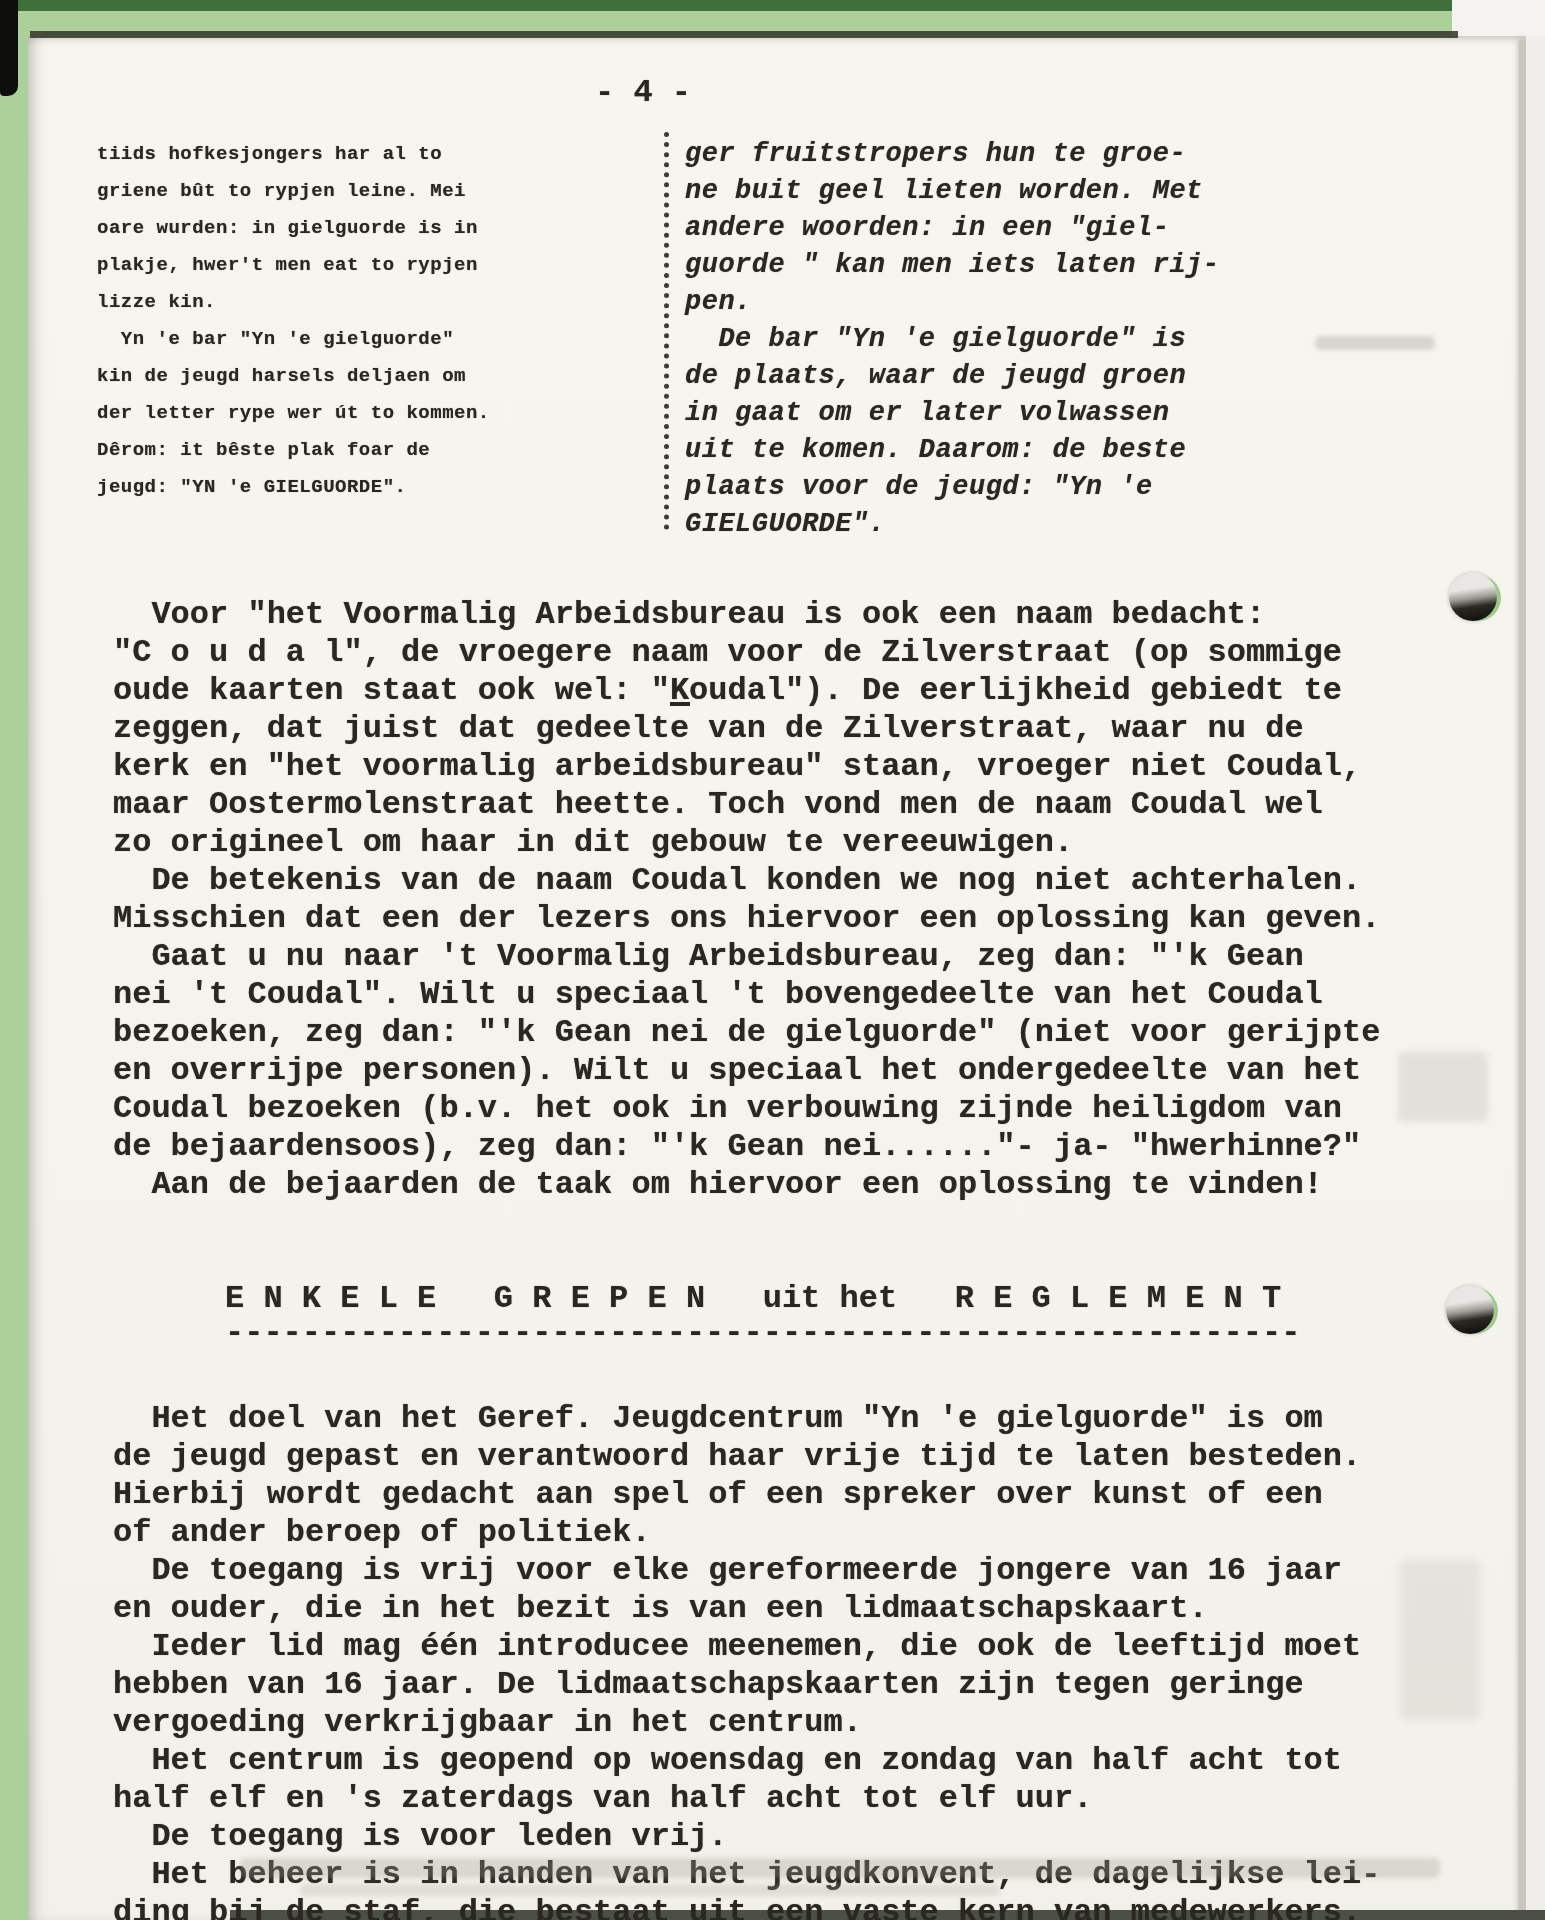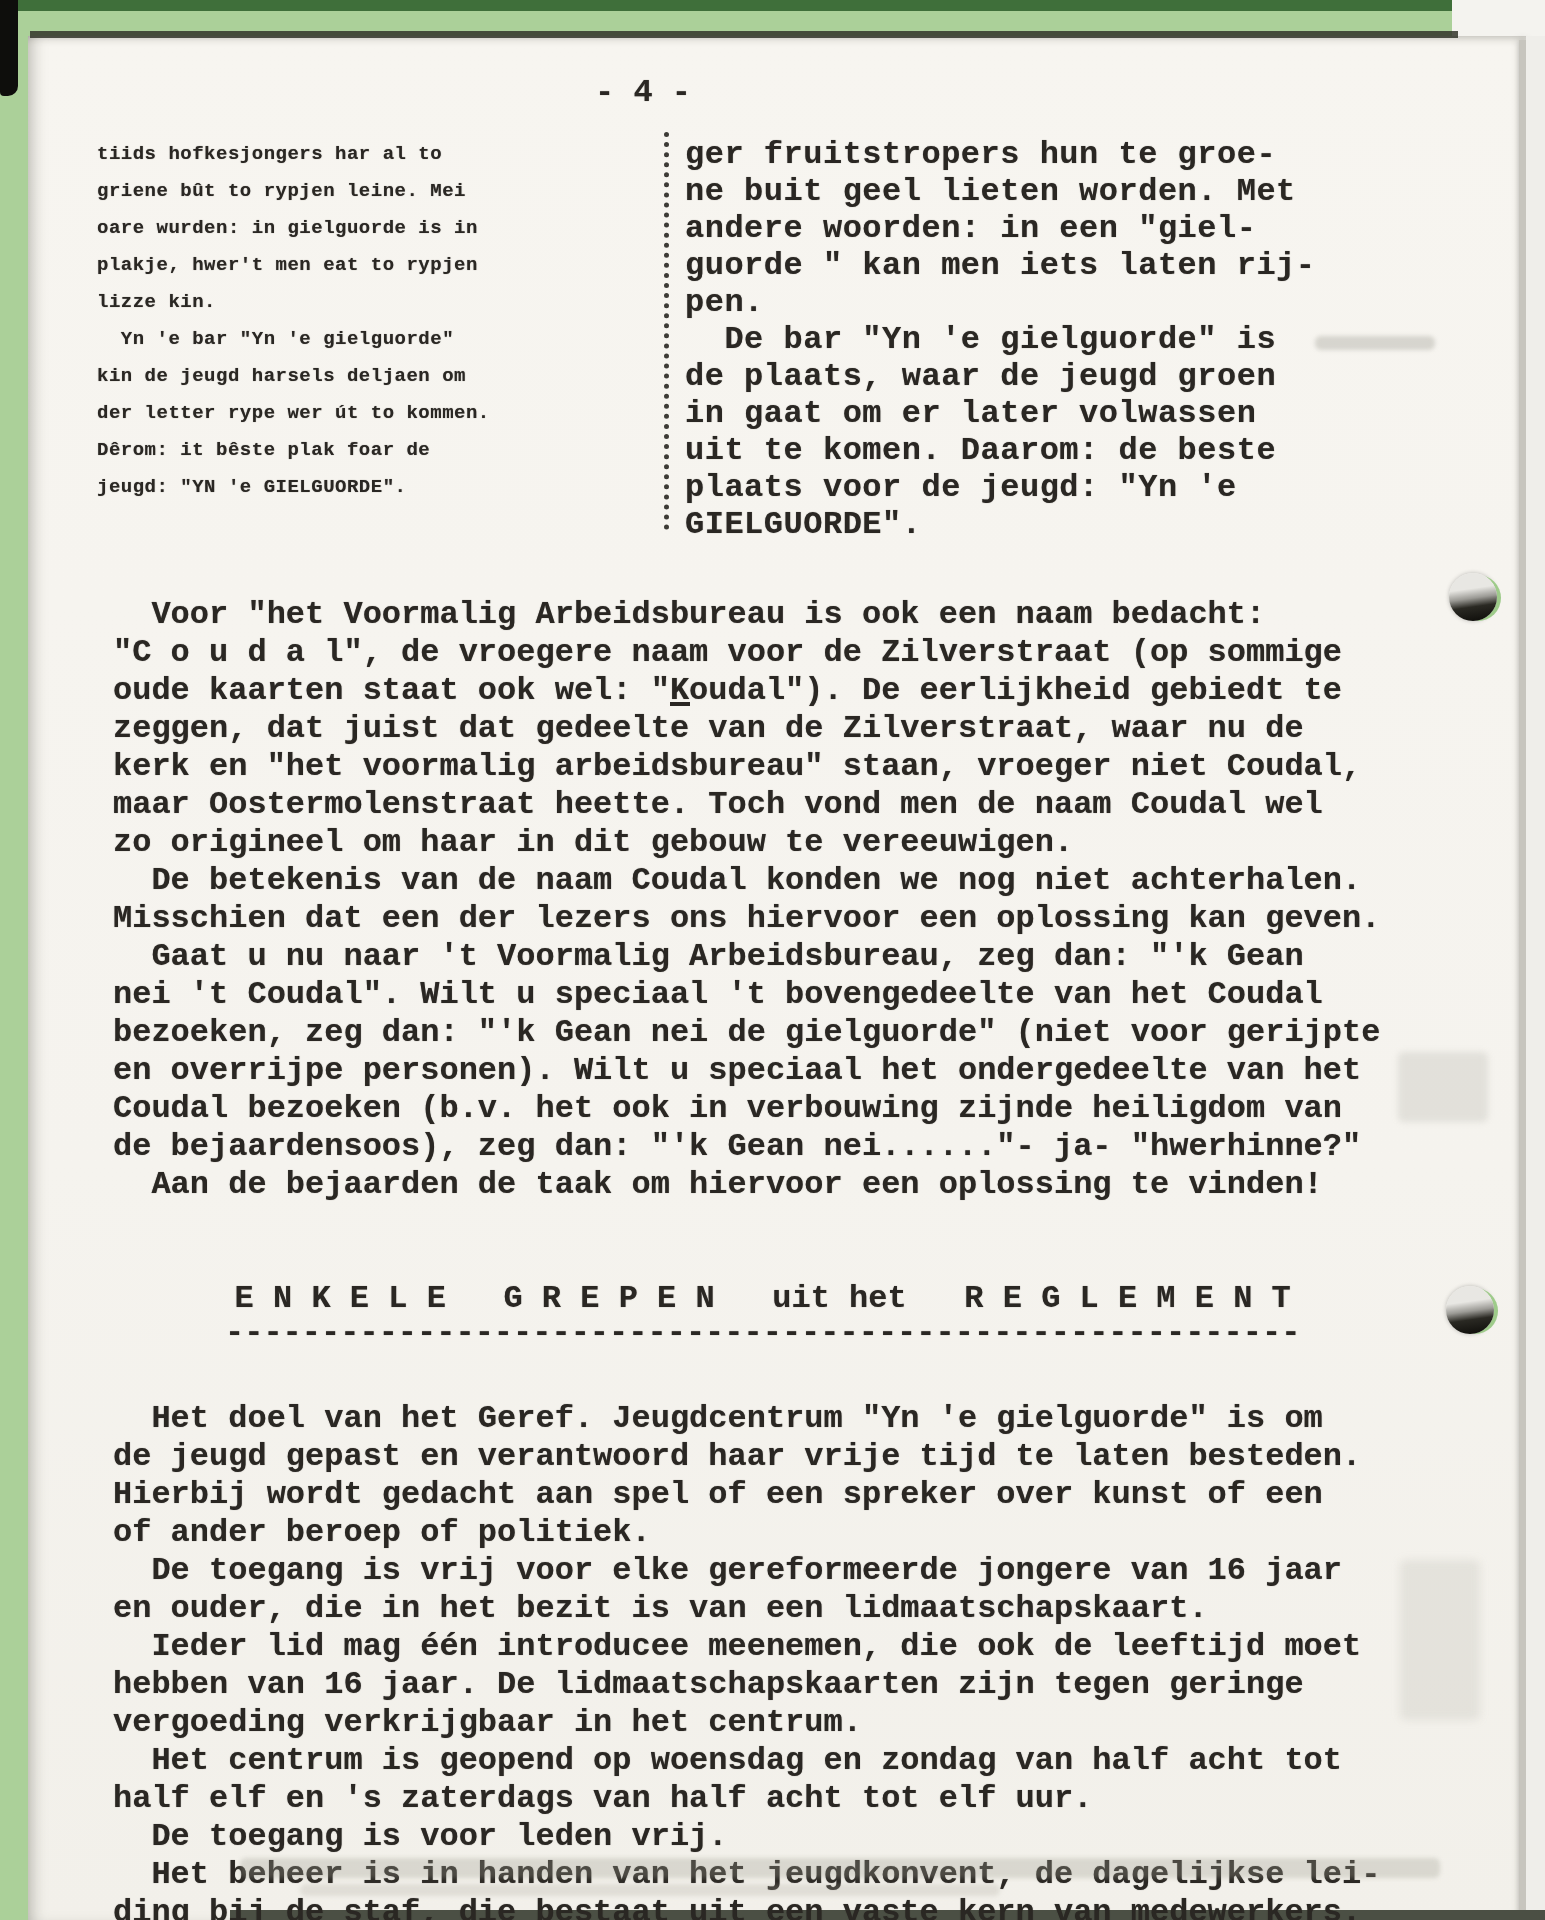--- a/index.html
+++ b/index.html
@@ -27,27 +27,27 @@
   
   .tw{
     position:absolute;
     white-space:pre;
     color:#2a2723;
     font-weight:bold;
     text-shadow:0 0 1px rgba(42,39,35,.55);
   }
   .pagenum{left:595px;top:74px;font-size:32px;line-height:38px;}
   .col-left{left:97px;top:136px;font-size:19px;line-height:37px;letter-spacing:.5px;}
-  .col-right{left:685px;top:136px;font-size:32px;line-height:37px;letter-spacing:.5px;}
+  .col-right{left:685px;top:136px;font-size:27px;line-height:37px;letter-spacing:.5px;font-style:italic;}
   .divider{
     position:absolute;left:664px;top:132px;height:398px;width:0;
     border-left:5px dotted #3d3b36;
   }
   .para1{left:113px;top:596px;font-size:32px;line-height:38px;}
-  .heading{left:225px;top:1282px;font-size:32px;line-height:34px;text-align:center;}
+  .heading{left:225px;top:1282px;font-size:32px;line-height:34px;}
   .para2{left:113px;top:1368px;font-size:32px;line-height:38px;margin-top:32px;}
   .koudal-underline{position:absolute;left:670px;top:702px;width:20px;height:4px;background:#2a2723;}
   
   .hole{
     position:absolute;width:48px;height:48px;border-radius:50%;
     background:linear-gradient(172deg,#e8e7e3 34%,#9b9a95 52%,#2a2923 68%,#0c0b08 100%);
     box-shadow:5px 1px 0 -1px #9ecb8a, 0 0 4px rgba(0,0,0,.25);
   }
   .hole-top{left:1449px;top:573px;}
   .hole-bottom{left:1446px;top:1286px;}

